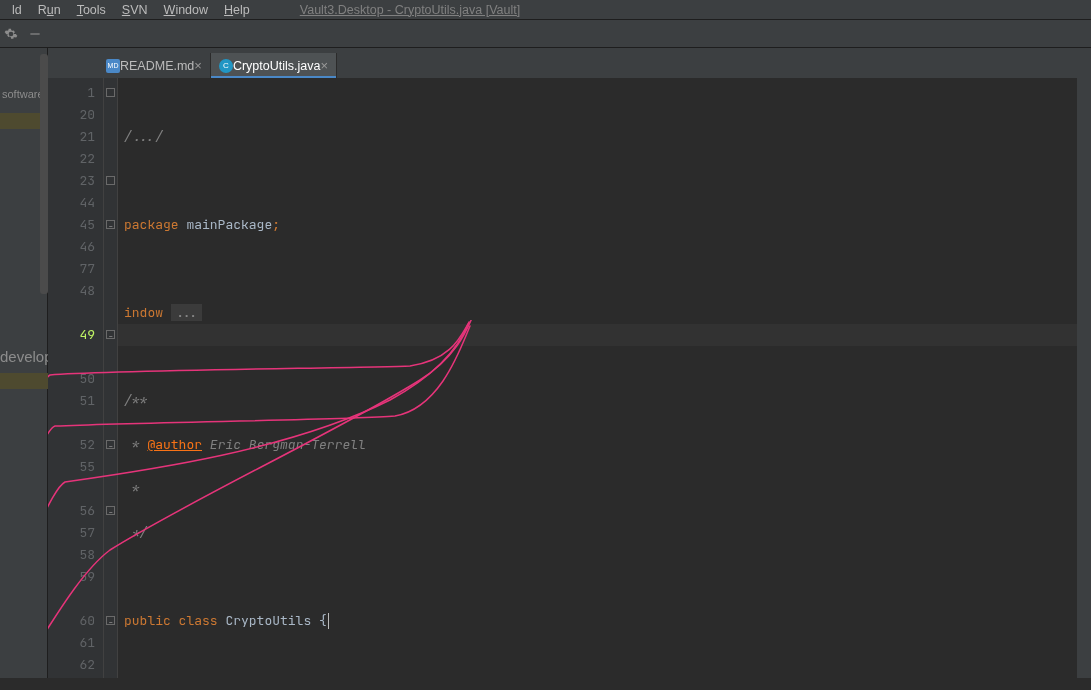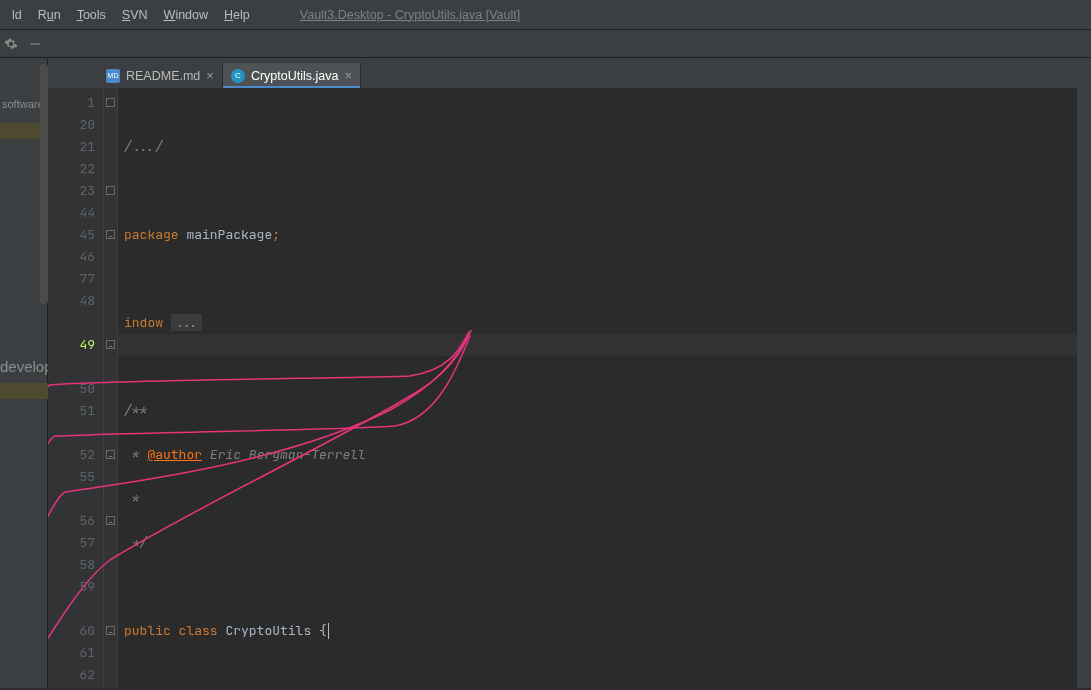--- a/index.html
+++ b/index.html
@@ -9,21 +9,21 @@
     font-size: 13px;
     color: #bbbbbb;
     overflow: hidden;
     width: 1091px;
     height: 690px;
     position: relative;
   }
   .menubar {
     display: flex;
     align-items: center;
-    height: 30px;
+    height: 20px;
     background: #3c3f41;
     padding: 0 6px;
     border-bottom: 1px solid #1e1e1e;
     gap: 4px;
   }
   .menu-item {
     padding: 2px 6px;
     color: #bbbbbb;
     cursor: default;
     font-size: 12.5px;
@@ -55,21 +55,21 @@
   .hide-icon { width:14px; height:14px; color:#8c8c8c; }
   .editor-area { flex:1; display:flex; flex-direction:column; background:#2b2b2b; }
   .tabs {
     height: 30px;
     background: #3c3f41;
     display:flex; align-items:flex-end;
     padding-left: 50px;
   }
   .tab {
     display:flex;align-items:center;
-    padding:5px 8px; gap:6px;
+    padding:5px 8px; 
     font-size:12.5px;
     background:#3c3f41;
     border-right:1px solid #2b2b2b;
     color:#bbbbbb;
     position: relative;
   }
   .tab.active { background:#4e5254; color:#ffffff; }
   .tab.active::after {
     content:""; position:absolute; left:0; right:0; bottom:0; height:2px;
     background:#4a88c7;

